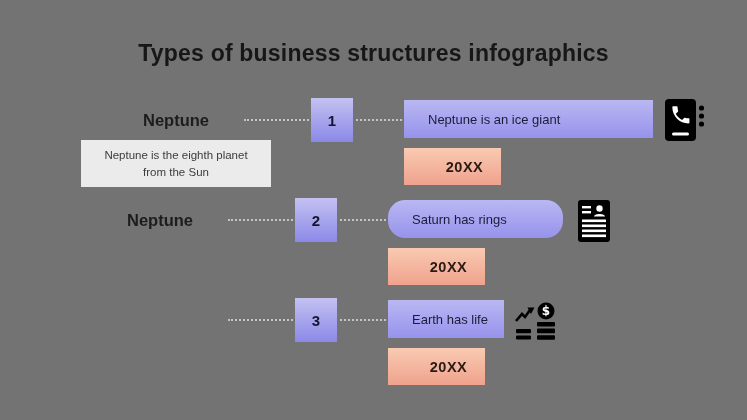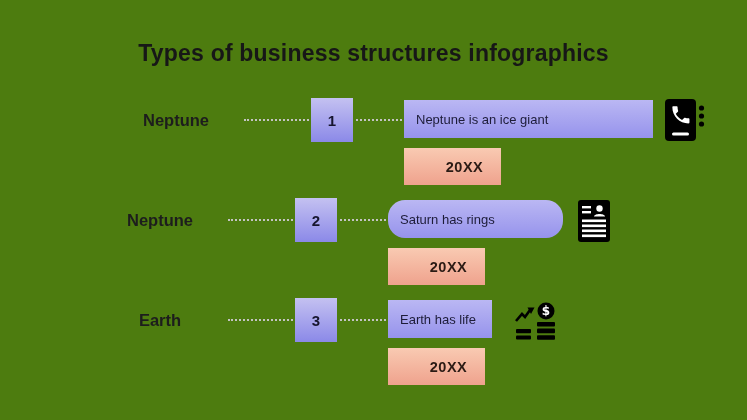--- a/index.html
+++ b/index.html
@@ -1,19 +1,19 @@
 <!DOCTYPE html>
 <html><head>
 <meta charset="utf-8">
 <style>
   html,body{margin:0;padding:0;background:#fff;}
   .canvas{
     position:relative;
     width:747px;height:420px;
-    background:#4d7c0f;
+    background:#737373;
     font-family:"Liberation Sans","DejaVu Sans",sans-serif;
     overflow:hidden;
   }
   .title{
     position:absolute;
     left:0;top:40px;width:747px;
     margin:0;
     text-align:center;
     font-size:23px;
     font-weight:700;
@@ -45,27 +45,27 @@
   .num-square{
     position:absolute;left:295px;top:0;width:42px;height:44px;
     background:linear-gradient(180deg,#c4c1f1 0%,#8b89e8 100%);
     display:flex;align-items:center;justify-content:center;
     font-size:15px;font-weight:700;color:#16152e;
   }
   .fact-bar{
     position:absolute;left:388px;top:2px;height:38px;
     background:linear-gradient(180deg,#bab7f3 0%,#9693ec 100%);
     display:flex;align-items:center;
-    padding-left:12px;box-sizing:border-box;
+    padding-left:24px;box-sizing:border-box;
     font-size:13px;font-weight:500;color:#1d1c38;
     white-space:nowrap;
   }
   .row-0 .fact-bar{width:249px;}
   .row-1 .fact-bar{width:175px;border-radius:17px;}
-  .row-2 .fact-bar{width:104px;}
+  .row-2 .fact-bar{width:116px;}
 
   .icon{position:absolute;top:1px;width:46px;height:42px;}
   .row-0 .icon{left:649px;}
   .row-1 .icon{left:578px;top:2px;}
   .row-2 .icon{left:514px;top:4px;}
 
   .year-box{
     position:absolute;left:388px;top:50px;width:73px;height:37px;
     background:linear-gradient(180deg,#f9cab2 0%,#efa28d 100%);
     display:flex;align-items:center;justify-content:center;
@@ -76,20 +76,21 @@
 </style>
 </head>
 <body>
 
 <div class="canvas">
 
   <h1 class="title">Types of business structures infographics</h1>
 
   <section class="row row-0">
     <div class="planet-name">Neptune</div>
+    <div class="planet-desc">Neptune is the eighth planet from the Sun</div>
     <div class="dots dots-left"></div>
     <div class="num-square">1</div>
     <div class="dots dots-right"></div>
     <div class="fact-bar">Neptune is an ice giant</div>
     <div class="icon">
       <svg viewBox="0 0 40 42" width="40" height="42" aria-hidden="true">
         <rect x="0" y="0" width="31" height="42" rx="4" fill="#000"></rect>
         <circle cx="36.5" cy="9" r="2.6" fill="#000"></circle>
         <circle cx="36.5" cy="17" r="2.6" fill="#000"></circle>
         <circle cx="36.5" cy="25" r="2.6" fill="#000"></circle>
@@ -118,21 +119,20 @@
         <rect x="4" y="19.5" width="24" height="2.6" fill="#fff"></rect>
         <rect x="4" y="24.5" width="24" height="2.6" fill="#fff"></rect>
         <rect x="4" y="29.5" width="24" height="2.6" fill="#fff"></rect>
         <rect x="4" y="34.5" width="24" height="2.6" fill="#fff"></rect>
       </svg>
     </div>
     <div class="year-box">20XX</div>
   </section>
 
   <section class="row row-2">
-    <div class="planet-name">Earth</div>
     <div class="dots dots-left"></div>
     <div class="num-square">3</div>
     <div class="dots dots-right"></div>
     <div class="fact-bar">Earth has life</div>
     <div class="icon">
       <svg viewBox="0 0 46 40" width="46" height="40" aria-hidden="true">
         <circle cx="32" cy="9" r="8.5" fill="#000"></circle>
         <text x="32" y="13.2" font-size="12" font-weight="bold" fill="#fff" text-anchor="middle" font-family="DejaVu Sans, sans-serif">$</text>
         <rect x="23" y="20" width="18" height="4.6" rx="1" fill="#000"></rect>
         <rect x="23" y="26.6" width="18" height="4.6" rx="1" fill="#000"></rect>

